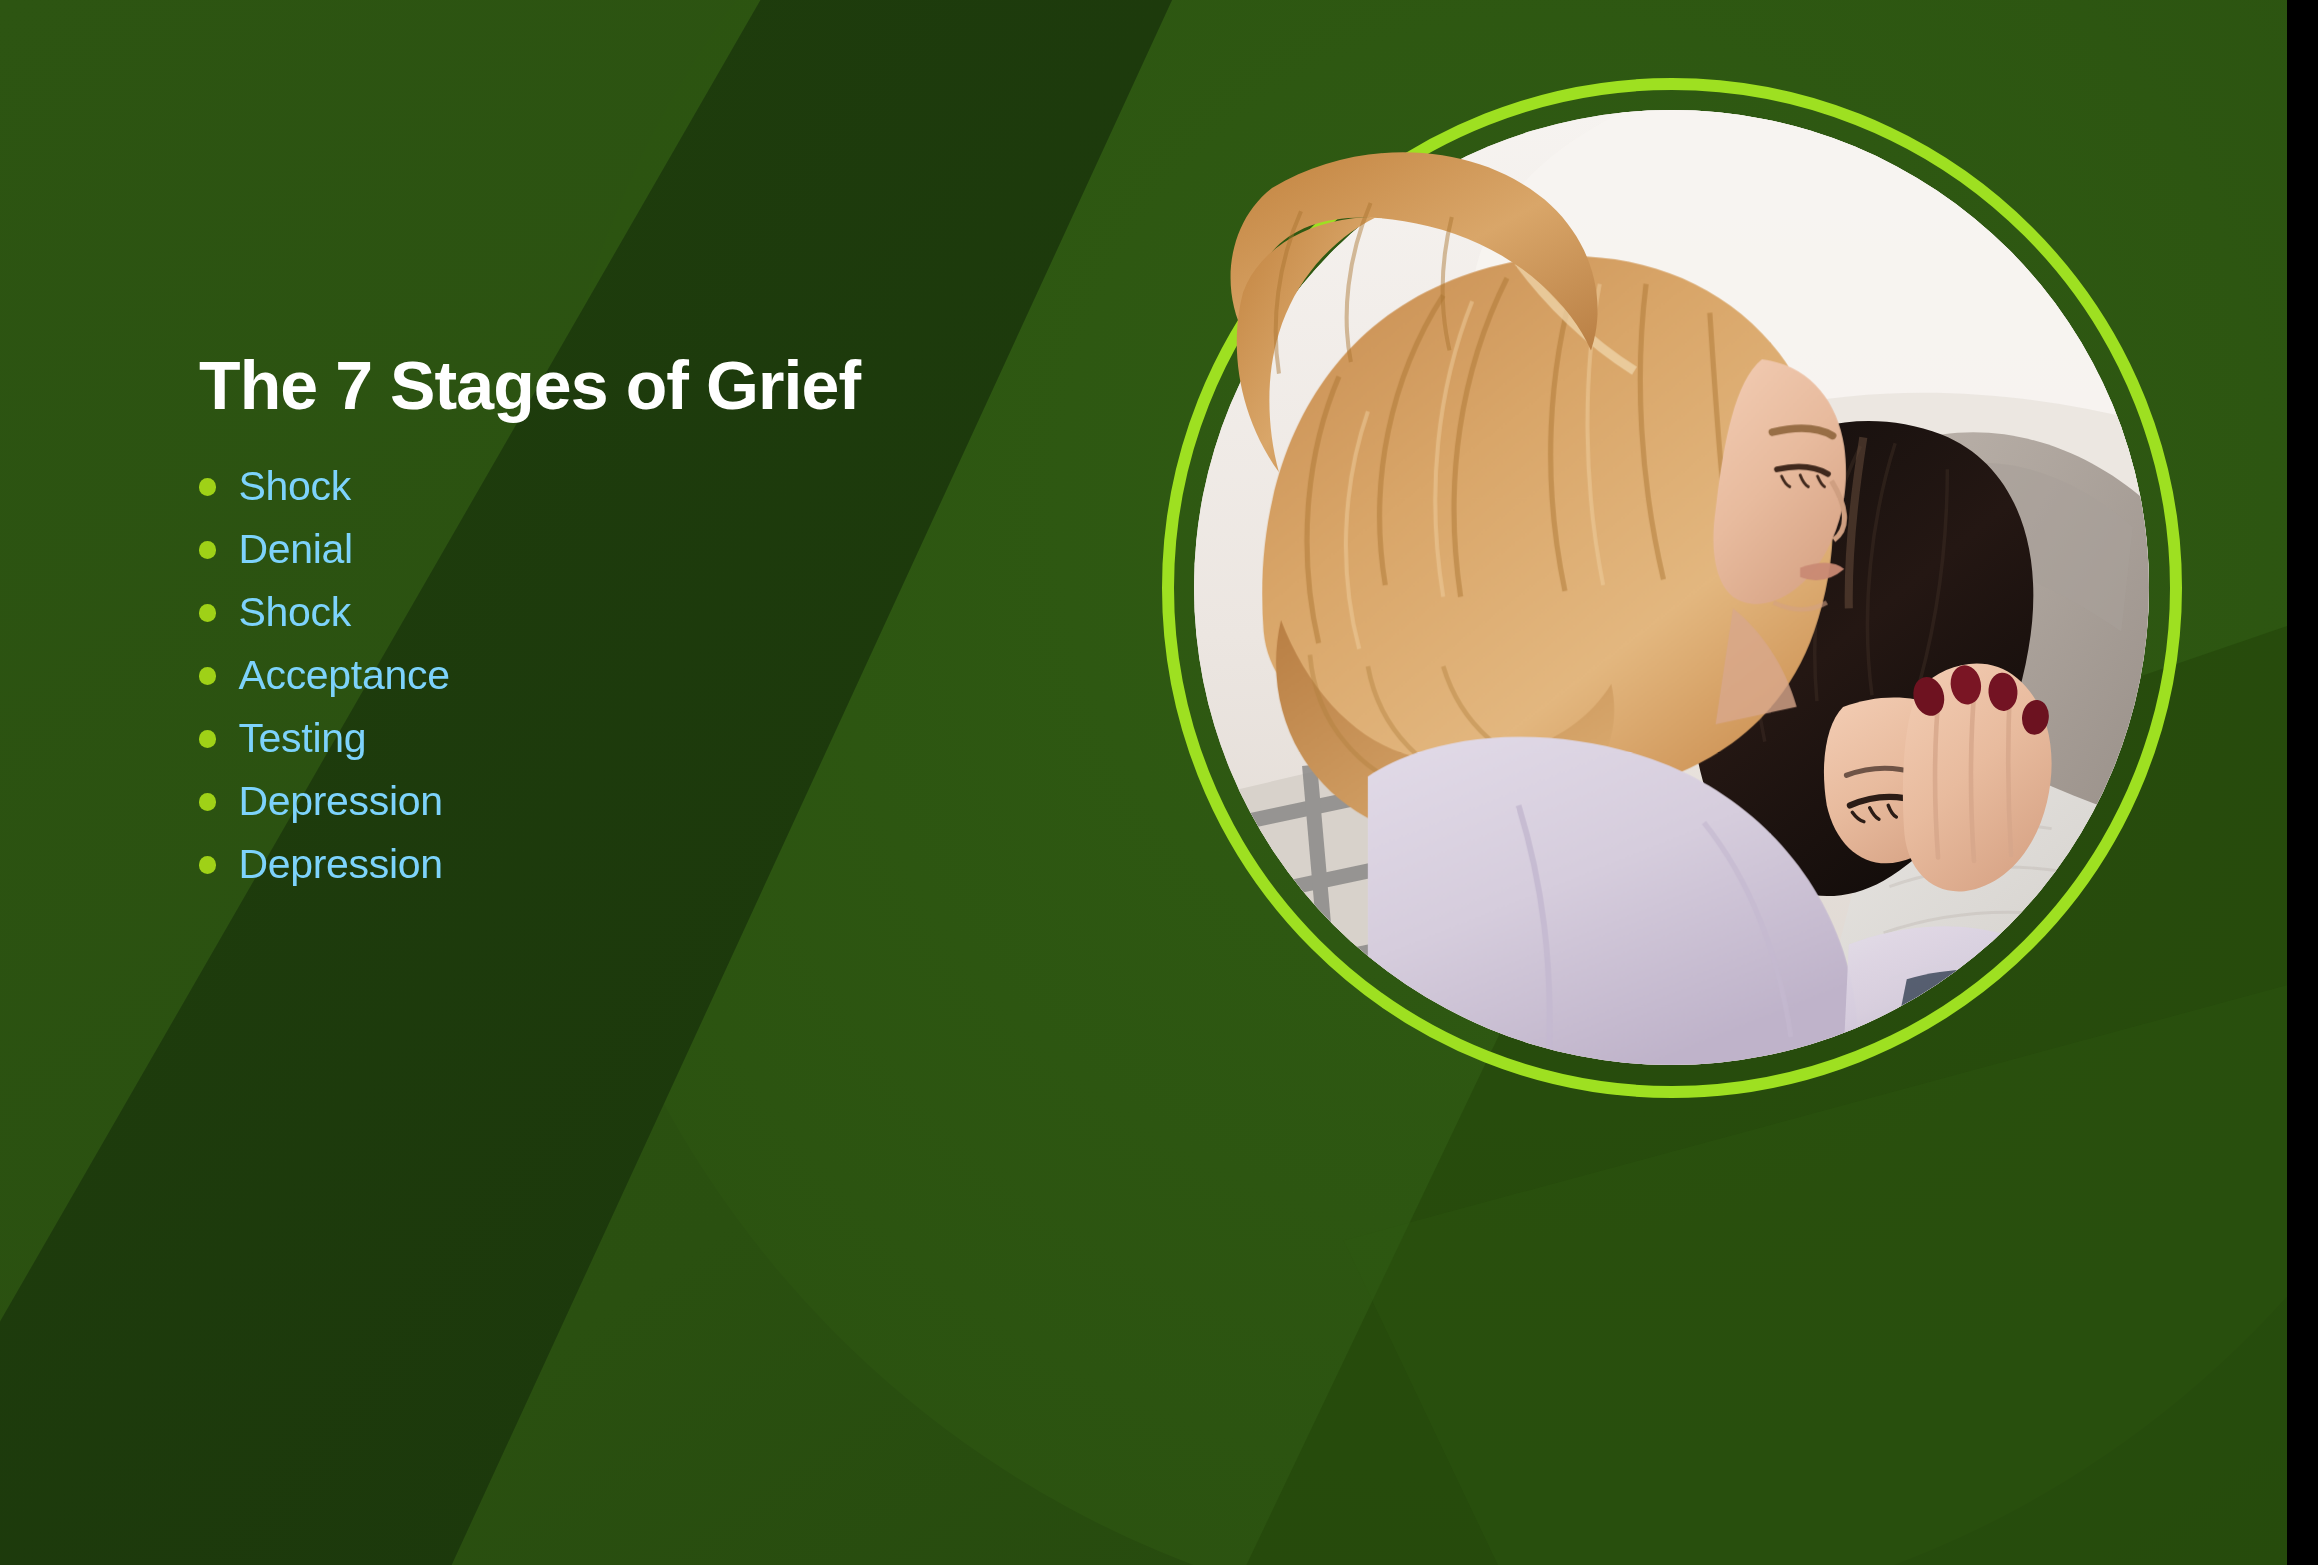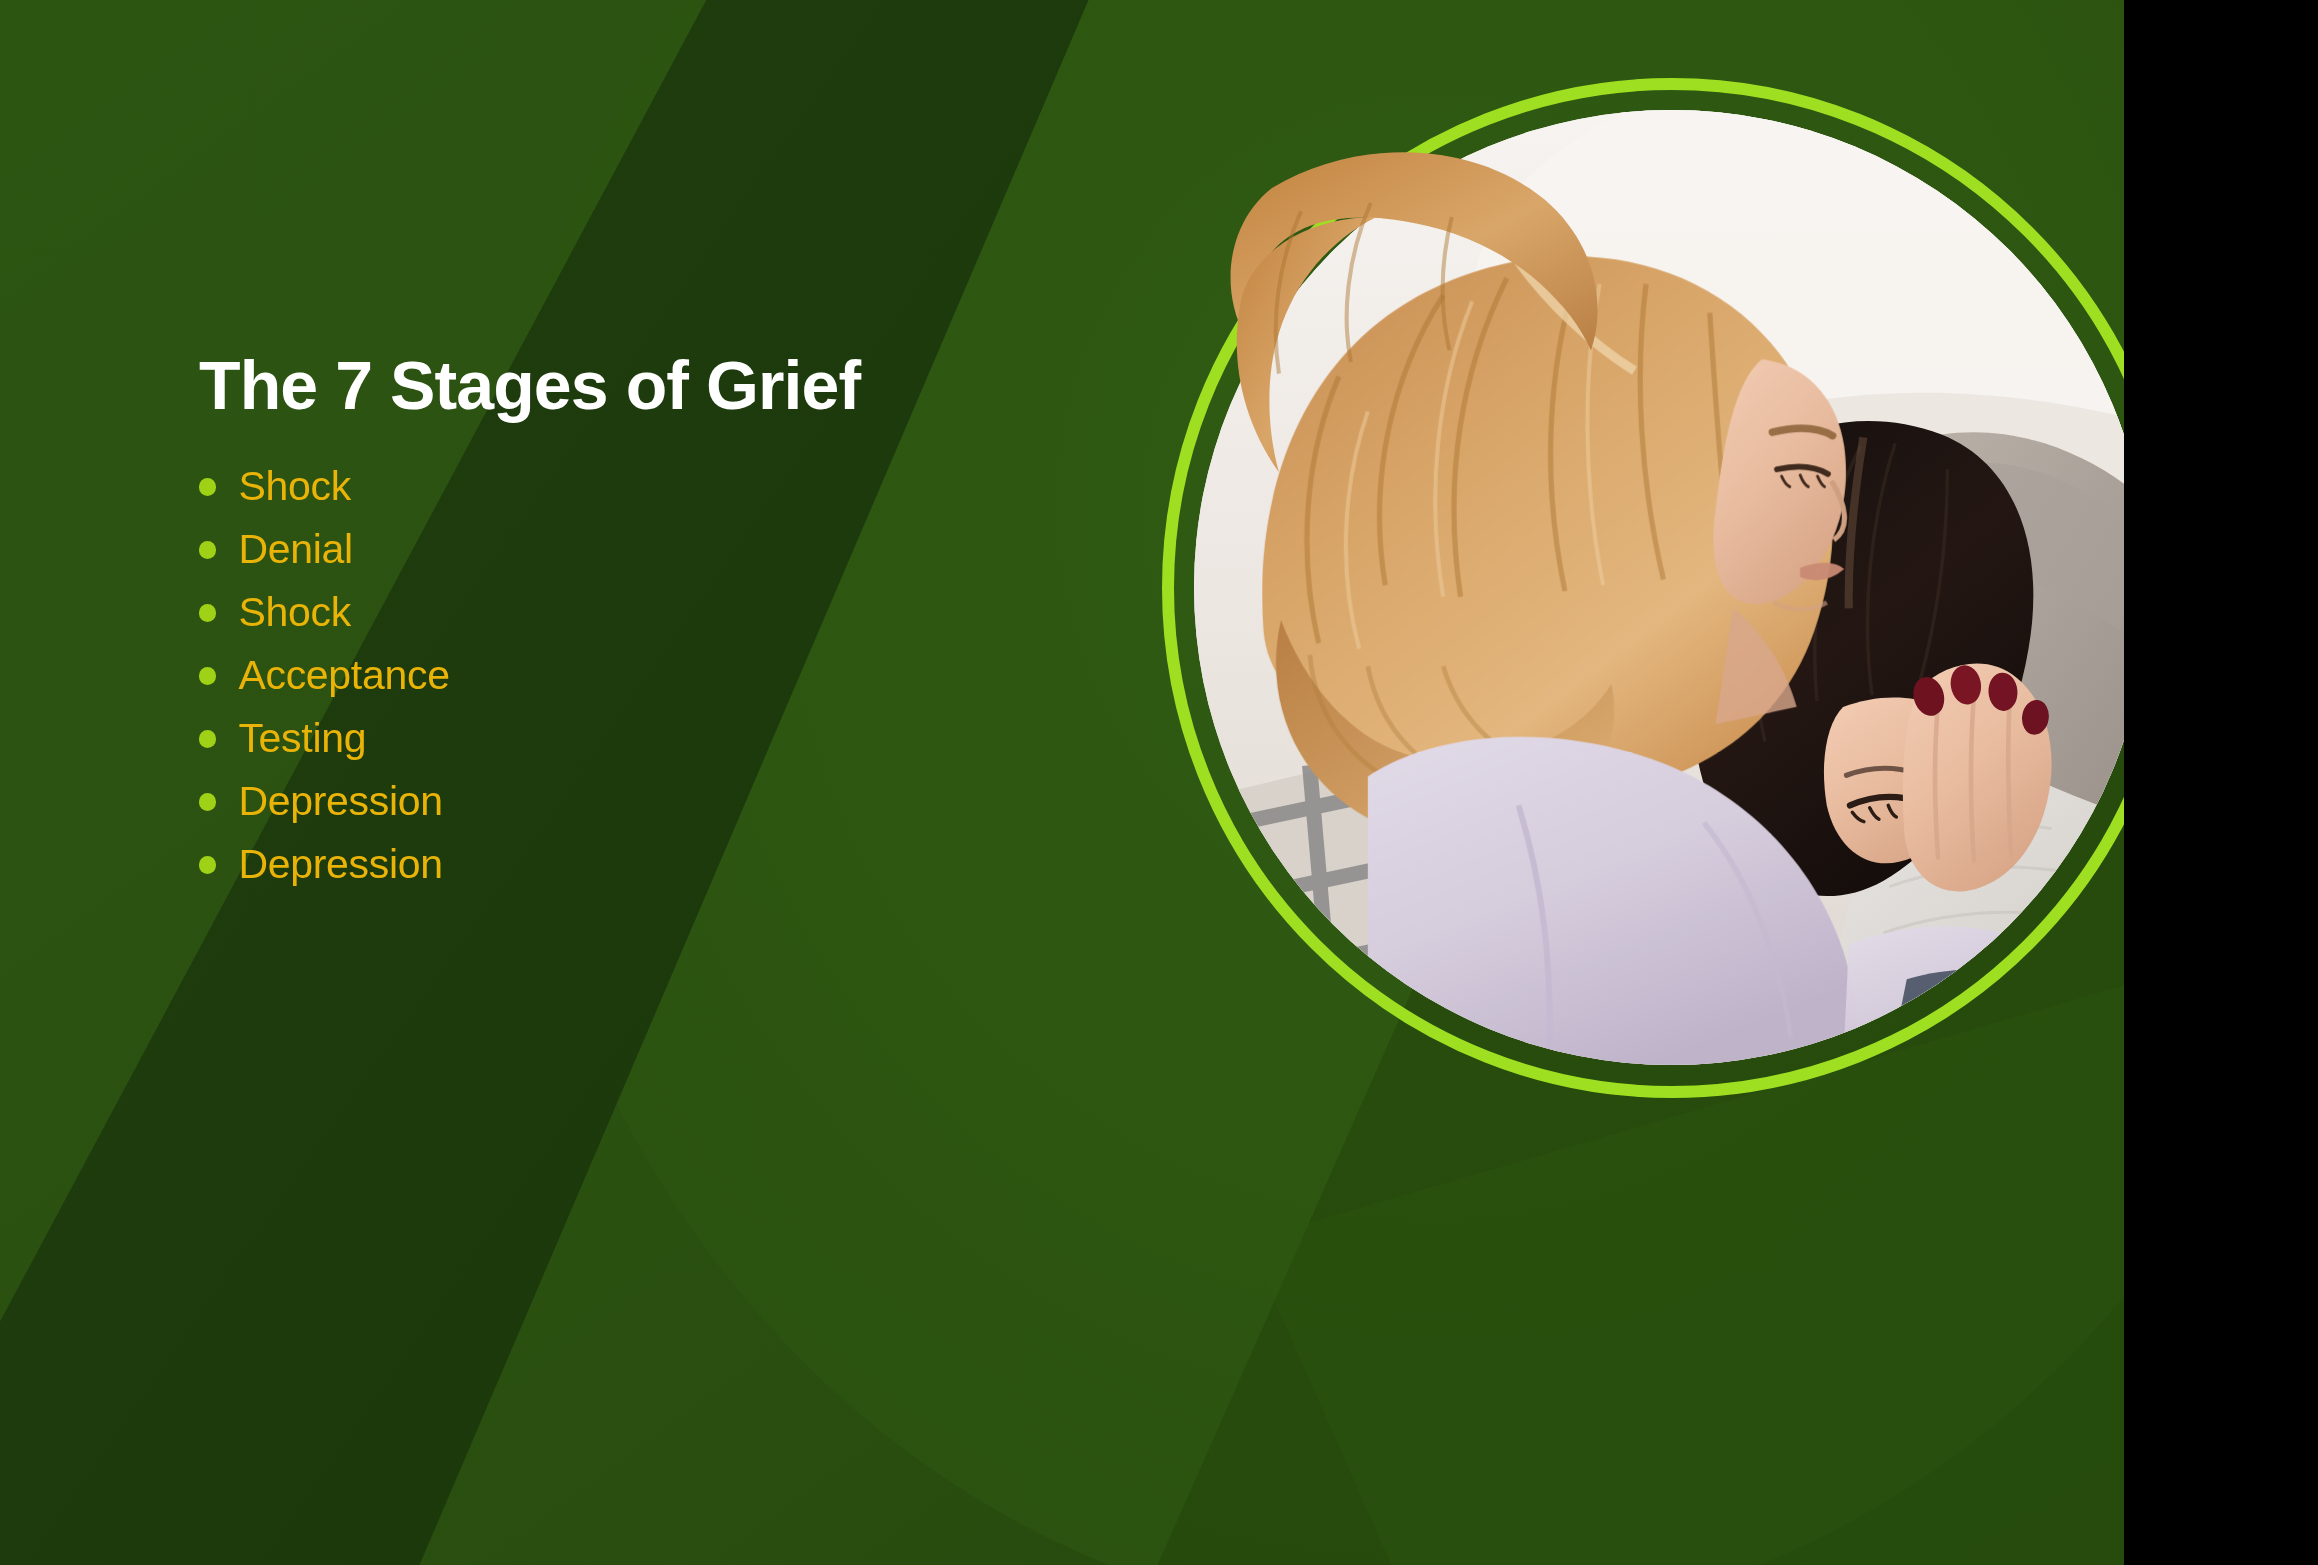--- a/index.html
+++ b/index.html
@@ -2,21 +2,21 @@
 <html style="font-size:9.3px"><head>
 <meta charset="utf-8">
 <style>
   html, body {
     margin: 0;
     padding: 0;
     background: #000;
   }
   .slide {
     position: relative;
-    width: 2124px;
+    width: 2287px;
     height: 1565px;
     overflow: hidden;
     background: #2a5010;
     font-family: "Liberation Sans", sans-serif;
   }
 
   
   .bg-layer {
     position: absolute;
     inset: 0;
@@ -54,21 +54,21 @@
   }
   .bullet {
     width: 17.4px;
     height: 17.4px;
     border-radius: 50%;
     background: #9fd117;
     flex: 0 0 auto;
     margin-right: 22px;
   }
   .stage-label {
-    color: #eab308;
+    color: #7dd3fc;
     font-size: 41px;
     font-weight: 400;
     line-height: 1;
     letter-spacing: -0.3px;
   }
 
   
   .photo-wrap {
     position: absolute;
     left: 1162px;

